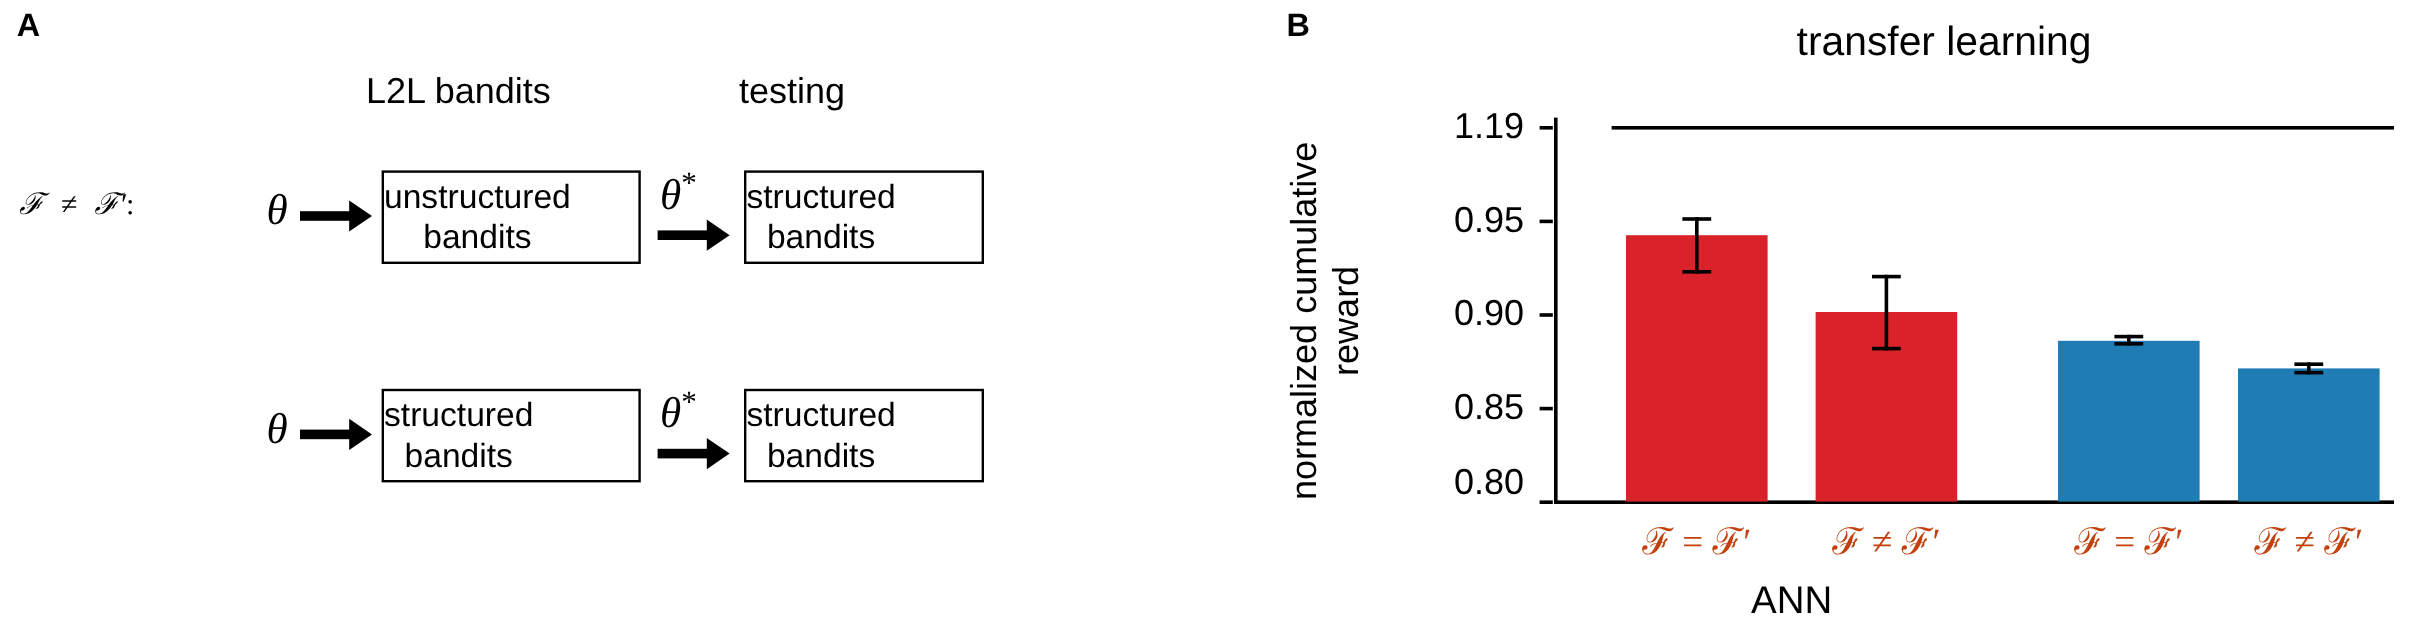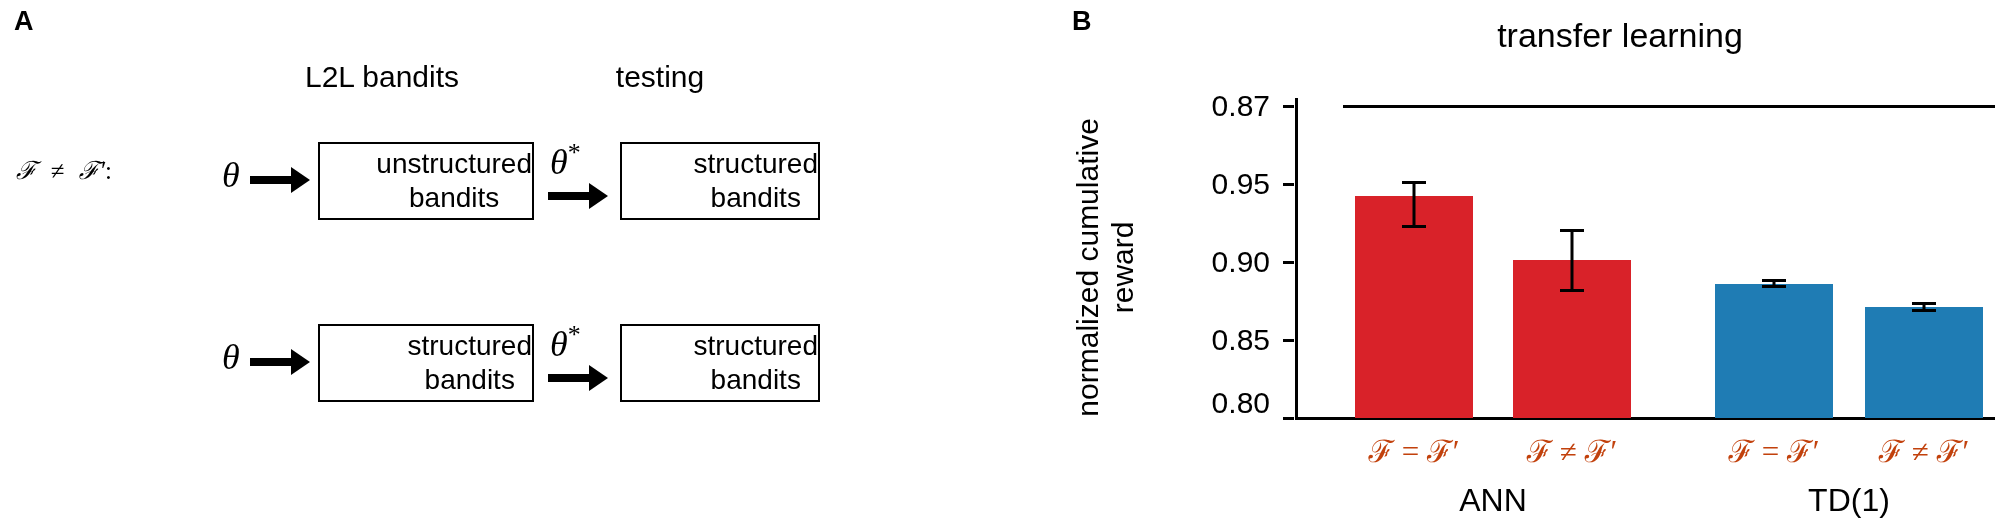--- a/index.html
+++ b/index.html
@@ -64,21 +64,21 @@
     vertical-align: super;
   }
 
   .flowbox {
     position: absolute;
     border: 2.5px solid #000;
     background: #ffffff;
     box-sizing: border-box;
     display: flex;
     align-items: center;
-    justify-content: flex-end;
+    justify-content: flex-start;
   }
   .flowbox .boxtext {
     font-family: "Liberation Sans", sans-serif;
     font-size: 28px;
     line-height: 1.22;
     text-align: center;
     color: #000;
   }
 
   .arrow {
@@ -321,23 +321,22 @@
       </div>
   <div class="tick-mark" style="left: -12px; top: 319px;"></div>
       <div class="tick-label" style="left: -150px; top: 290px; width: 125px;">0.80</div>
       <div class="tick-mark" style="left: -12px; top: 240.951px;"></div>
       <div class="tick-label" style="left: -150px; top: 226.951px; width: 125px;">0.85</div>
       <div class="tick-mark" style="left: -12px; top: 162.902px;"></div>
       <div class="tick-label" style="left: -150px; top: 148.902px; width: 125px;">0.90</div>
       <div class="tick-mark" style="left: -12px; top: 84.8537px;"></div>
       <div class="tick-label" style="left: -150px; top: 70.8537px; width: 125px;">0.95</div>
       <div class="tick-mark" style="left: -12px; top: 6.80488px;"></div>
-      <div class="tick-label" style="left: -150px; top: -7.19512px; width: 125px;">0.87</div>
+      <div class="tick-label" style="left: -150px; top: -7.19512px; width: 125px;">1.19</div>
       <div class="refline" style="left: 48px; width: 652px; top: 6.80488px; background: rgb(0, 0, 0);"></div>
       <div class="xtick-label" style="left: 34px; top: 338px; width: 170px;">ℱ = ℱ′</div>
       <div class="xtick-label" style="left: 192px; top: 338px; width: 170px;">ℱ ≠ ℱ′</div>
       <div class="xtick-label" style="left: 394px; top: 338px; width: 170px;">ℱ = ℱ′</div>
       <div class="xtick-label" style="left: 544px; top: 338px; width: 170px;">ℱ ≠ ℱ′</div>
       <div class="group-label" style="left: 98px; top: 386px; width: 200px;">ANN</div>
-      <div class="group-label" style="left: 454px; top: 386px; width: 200px;">TD(1)</div>
     </div>
 
 </div>
 
 </body></html>

